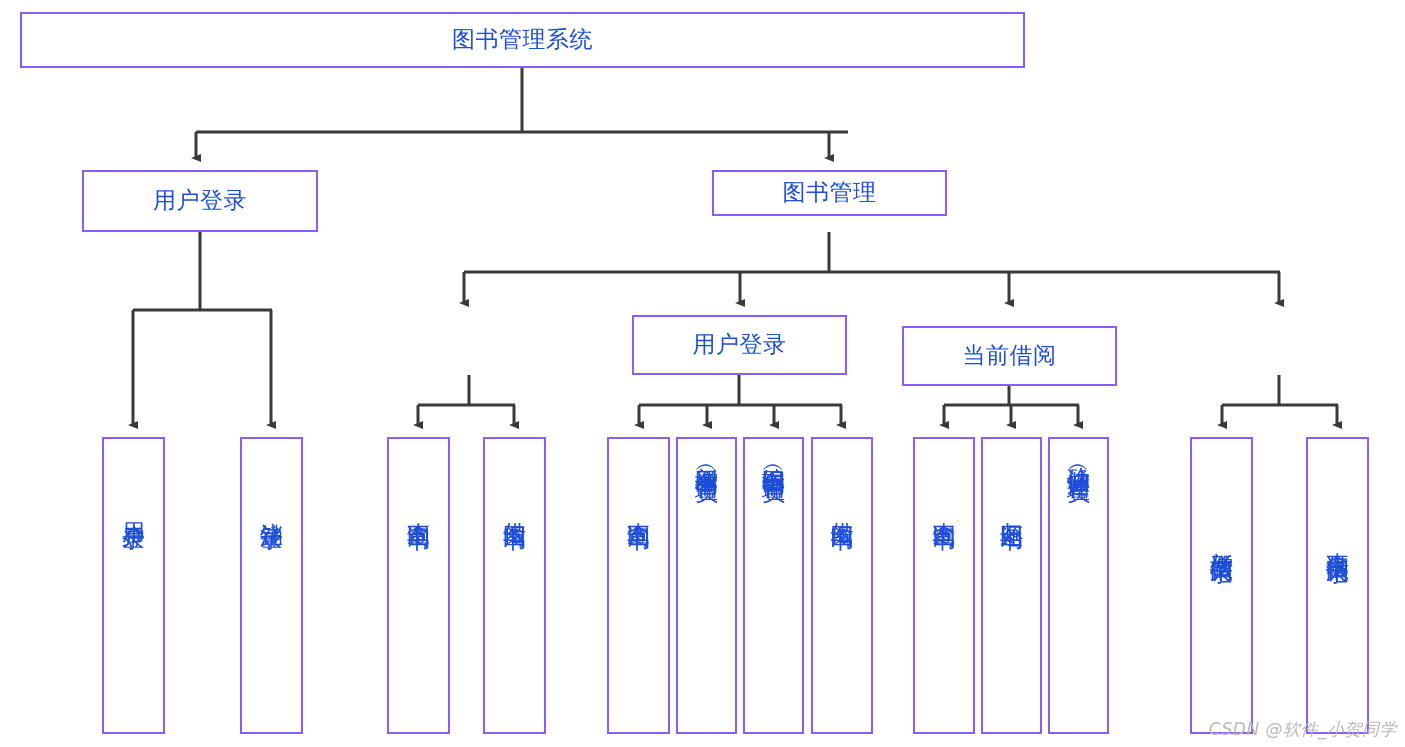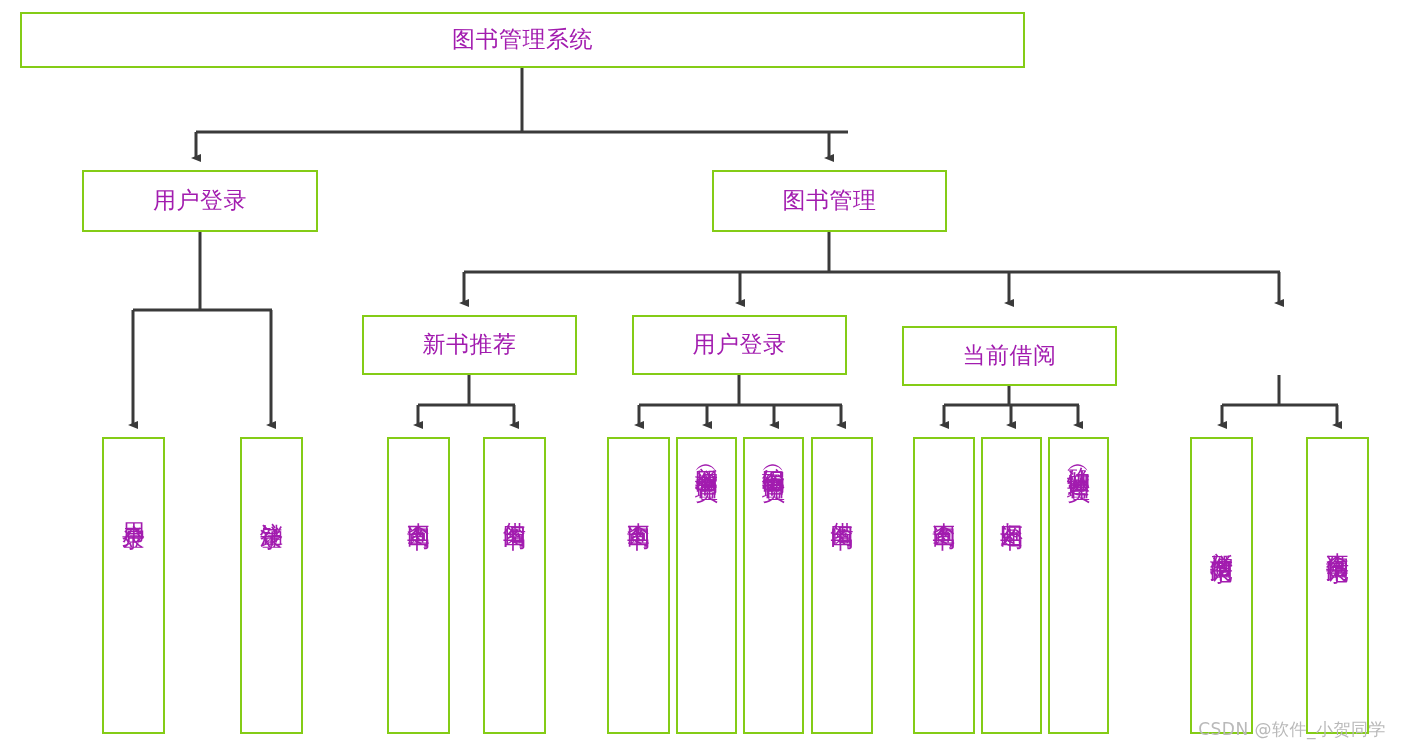--- a/index.html
+++ b/index.html
@@ -23,25 +23,25 @@
     left: 0;
     top: 0;
     width: 1405px;
     height: 747px;
     pointer-events: none;
   }
   .node {
     position: absolute;
     box-sizing: border-box;
     background: #ffffff;
-    border: 2px solid #84cc16;
+    border: 2px solid #8b5cf6;
     display: flex;
     align-items: center;
     justify-content: center;
-    color: #a21caf;
+    color: #1d4ed8;
     z-index: 2;
   }
   .node-label {
     display: block;
     text-align: center;
     line-height: 1.18;
     letter-spacing: 0.5px;
   }
   .node.horizontal .node-label {
     writing-mode: horizontal-tb;
@@ -61,27 +61,28 @@
     white-space: nowrap;
   }
   .node.vertical.mid .node-label {
     padding-top: 55px;
   }
   .node.vertical.midshort .node-label {
     padding-top: 85px;
   }
   #watermark {
     position: absolute;
-    right: 19px;
+    right: 8px;
     bottom: 6px;
     font-size: 17px;
     color: #b9b9b9;
     z-index: 5;
     white-space: nowrap;
     letter-spacing: 0.5px;
+    font-style: italic;
   }
 </style>
 </head>
 <body>
 
 <div id="canvas">
 
   <svg id="edges" viewBox="0 0 1405 747" xmlns="http://www.w3.org/2000/svg">
     <defs>
       <marker id="arrow" markerWidth="10" markerHeight="10" refX="4" refY="5" orient="auto" markerUnits="userSpaceOnUse">
@@ -133,27 +134,24 @@
   </svg>
 
   <div class="node horizontal" style="left:20px; top:12px; width:1005px; height:56px;">
     <span class="node-label">图书管理系统</span>
   </div>
 
   <div class="node horizontal" style="left:82px; top:170px; width:236px; height:62px;">
     <span class="node-label">用户登录</span>
   </div>
 
-  <div class="node horizontal" style="left:712px; top:170px; width:235px; height:62px;">
+  <div class="node horizontal" style="left:712px; top:170px; width:235px; height:46px;">
     <span class="node-label">图书管理</span>
   </div>
 
-  <div class="node horizontal" style="left:362px; top:315px; width:215px; height:60px;">
-    <span class="node-label">新书推荐</span>
-  </div>
 
   <div class="node horizontal" style="left:632px; top:315px; width:215px; height:60px;">
     <span class="node-label">用户登录</span>
   </div>
 
   <div class="node horizontal" style="left:902px; top:326px; width:215px; height:60px;">
     <span class="node-label">当前借阅</span>
   </div>
 
 

